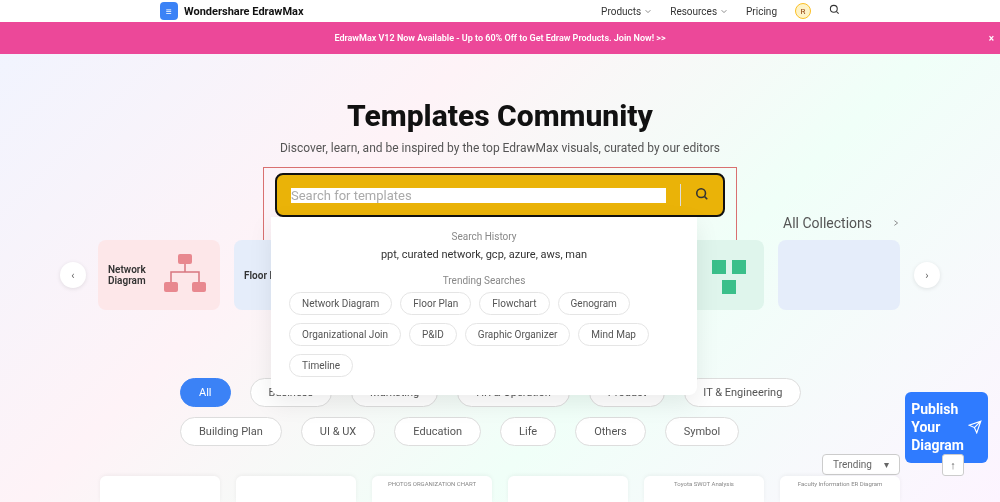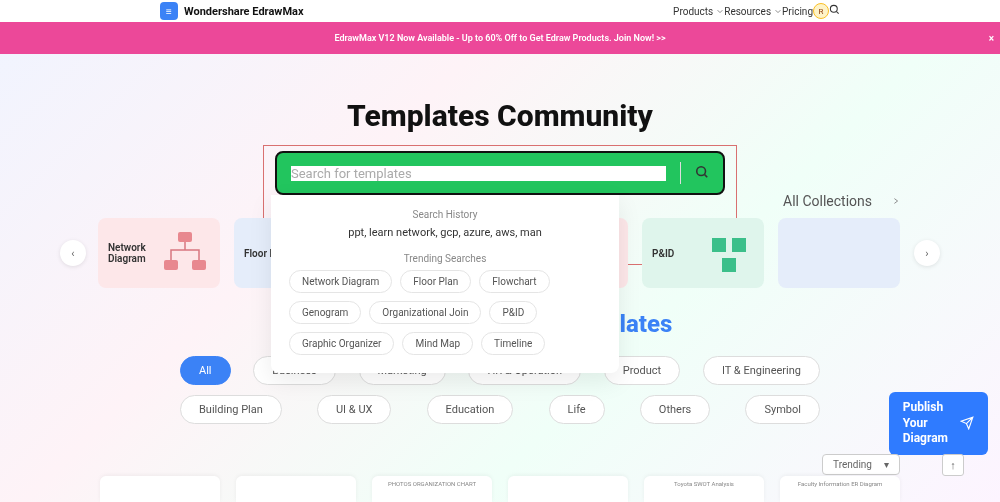--- a/index.html
+++ b/index.html
@@ -1,61 +1,61 @@
 <!DOCTYPE html>
 <html><head>
 <meta charset="utf-8">
 <style>
 *{margin:0;padding:0;box-sizing:border-box;font-family:-apple-system,BlinkMacSystemFont,"Segoe UI",Roboto,Arial,sans-serif}
 body{width:1000px;height:502px;overflow:hidden;background:linear-gradient(135deg,#f0f4ff 0%,#fef3f7 35%,#f0fff8 65%,#fdf4ff 100%)}
 .topbar{height:22px;background:#fff;display:flex;align-items:center;padding:0 160px 0 160px;position:relative}
 .logo{display:flex;align-items:center;gap:6px}
 .logo-icon{width:18px;height:18px;background:#3b82f6;border-radius:4px;display:flex;align-items:center;justify-content:center;color:#fff;font-size:10px;font-weight:900}
 .logo-text{font-size:11px;font-weight:700;color:#111}
-.nav{position:absolute;right:160px;display:flex;align-items:center;}
+.nav{position:absolute;right:160px;display:flex;align-items:center;gap:18px}
 .nav-item{font-size:10px;color:#333;display:flex;align-items:center;gap:3px;cursor:pointer}
 .chev{width:8px;height:8px}
 .avatar{width:16px;height:16px;border-radius:50%;background:#fef3c7;border:1px solid #fbbf24;display:flex;align-items:center;justify-content:center;font-size:8px;color:#92400e}
 .search-top{font-size:11px}
 .promo{height:32px;background:#ec4899;color:#fff;font-size:9px;font-weight:600;display:flex;align-items:center;justify-content:center;position:relative}
 .promo-close{position:absolute;right:6px;font-size:10px;cursor:pointer;color:#fff}
 .hero{text-align:center;padding-top:44px}
 .hero h1{font-size:30px;font-weight:800;color:#111}
 .hero p{font-size:12px;color:#555;margin-top:8px}
 .search-wrap{width:450px;margin:18px auto 0;position:relative}
 .search-highlight{position:absolute;top:-6px;left:-12px;right:-12px;bottom:-70px;border:1px solid #d97070;pointer-events:none}
-.search-box{height:44px;border:2px solid #111;border-radius:8px;display:flex;align-items:center;padding:0 14px;background:#22c55e;position:relative;z-index:2}
+.search-box{height:44px;border:2px solid #111;border-radius:8px;display:flex;align-items:center;padding:0 14px;background:#eab308;position:relative;z-index:2}
 .search-input{flex:1;border:none;outline:none;font-size:13px;color:#333}
 .search-input::placeholder{color:#aaa}
 .search-div{width:1px;height:22px;background:#ddd;margin:0 14px}
 .search-icon{font-size:14px}
-.dropdown{position:absolute;top:44px;left:0;right:0;background:#fff;border-radius:0 0 8px 8px;box-shadow:0 8px 24px rgba(0,0,0,0.08);padding:14px 18px 18px;z-index:3;width:348px;margin-left:-4px}
+.dropdown{position:absolute;top:44px;left:0;right:0;background:#fff;border-radius:0 0 8px 8px;box-shadow:0 8px 24px rgba(0,0,0,0.08);padding:14px 18px 18px;z-index:3;width:426px;margin-left:-4px}
 .dd-label{font-size:10px;color:#888;margin-bottom:6px}
 .dd-history{font-size:11px;color:#333;margin-bottom:14px}
 .pill-row{display:flex;flex-wrap:wrap;gap:8px}
 .pill-row .pill{font-size:10px;padding:5px 12px;border:1px solid #e5e5e5;border-radius:14px;color:#555;cursor:pointer;background:#fff}
 .collections{text-align:right;padding:0 100px;margin-top:-4px}
 .all-coll{font-size:14px;color:#555;cursor:pointer;display:inline-flex;align-items:center;gap:20px}
 .carousel{display:flex;align-items:center;gap:12px;padding:0 60px;margin-top:8px;position:relative}
 .car-btn{width:26px;height:26px;border-radius:50%;background:#fff;box-shadow:0 1px 4px rgba(0,0,0,0.1);display:flex;align-items:center;justify-content:center;cursor:pointer;font-size:11px;color:#666;flex-shrink:0}
 .cards{display:flex;gap:14px;flex:1;overflow:hidden}
 .card{width:122px;height:70px;border-radius:8px;display:flex;align-items:center;padding:0 10px;gap:8px;flex-shrink:0}
 .card.pink{background:#fde7e9}
 .card.blue{background:#e5edfa}
 .card.green{background:#dff5ec}
 .card-label{font-size:10px;font-weight:600;color:#333;flex:1}
 .card-graphic{width:50px;height:46px;display:flex;align-items:center;justify-content:center}
 .explore{text-align:center;margin-top:22px}
 .explore h2{font-size:24px;font-weight:800;color:#111}
 .explore h2 .blue{color:#3b82f6}
-.cats{display:flex;justify-content:space-between;flex-wrap:wrap;gap:19px;margin-top:18px;padding:0 180px}
+.cats{display:flex;justify-content:flex-start;flex-wrap:wrap;gap:19px;margin-top:18px;padding:0 180px}
 .cat{font-size:11px;padding:7px 18px;border:1px solid #ddd;border-radius:16px;color:#555;cursor:pointer;background:#fff}
 .cat.active{background:#3b82f6;color:#fff;border-color:#3b82f6}
 .cats2{margin-top:10px}
-.publish{position:fixed;right:12px;top:392px;background:#2f7bff;color:#fff;border-radius:6px;padding:8px 14px;font-size:12px;font-weight:700;line-height:1.3;display:flex;align-items:center;gap:12px;cursor:pointer}
+.publish{position:fixed;right:12px;top:392px;background:#2f7bff;color:#fff;border-radius:6px;padding:8px 6px;font-size:14px;font-weight:700;line-height:1.3;display:flex;align-items:center;gap:4px;cursor:pointer}
 .publish svg{width:14px;height:14px}
 .trending-sel{position:fixed;right:100px;top:454px;border:1px solid #ccc;border-radius:4px;padding:4px 10px;font-size:10px;color:#666;display:flex;align-items:center;gap:12px;cursor:pointer;background:#fff}
 .gotop{position:fixed;right:36px;top:454px;width:22px;height:22px;border:1px solid #ccc;border-radius:3px;display:flex;align-items:center;justify-content:center;cursor:pointer;font-size:11px;color:#666;background:#fff}
 .templates{position:fixed;bottom:0;left:100px;right:100px;display:flex;gap:16px}
 .tpl{flex:1;height:26px;background:#fff;border-radius:6px 6px 0 0;box-shadow:0 -1px 4px rgba(0,0,0,0.05);padding:4px 8px;font-size:6px;color:#888;text-align:center;overflow:hidden}
 </style>
 </head>
 <body>
 
 <div class="topbar">
@@ -87,34 +87,35 @@
   </div>
 </div>
 
 <div class="promo">
   <span>EdrawMax V12 Now Available - Up to 60% Off to Get Edraw Products. Join Now! &gt;&gt;</span>
   <span class="promo-close">×</span>
 </div>
 
 <div class="hero">
   <h1>Templates Community</h1>
+  <p>Discover, learn, and be inspired by the top EdrawMax visuals, curated by our editors</p>
 
   <div class="search-wrap">
     <div class="search-highlight"></div>
     <div class="search-box">
       <input class="search-input" placeholder="Search for templates" style="">
       <div class="search-div"></div>
       <span class="search-icon"><svg width="14" height="14" viewBox="0 0 16 16">
             <circle cx="7" cy="7" r="5" stroke="#333" stroke-width="1.8" fill="none"></circle>
             <line x1="11" y1="11" x2="14" y2="14" stroke="#333" stroke-width="1.8"></line>
           </svg></span>
     </div>
     <div class="dropdown">
       <div class="dd-label">Search History</div>
-      <div class="dd-history">ppt, learn network, gcp, azure, aws, man</div>
+      <div class="dd-history">ppt, curated network, gcp, azure, aws, man</div>
       <div class="dd-label">Trending Searches</div>
       <div class="pill-row">
         <span class="pill">Network Diagram</span>
         <span class="pill">Floor Plan</span>
         <span class="pill">Flowchart</span>
         <span class="pill">Genogram</span>
         <span class="pill">Organizational Join</span>
         <span class="pill">P&amp;ID</span>
         <span class="pill">Graphic Organizer</span>
         <span class="pill">Mind Map</span>

